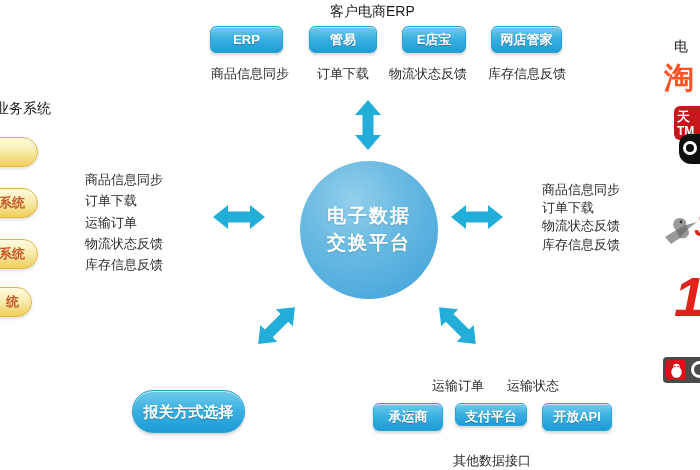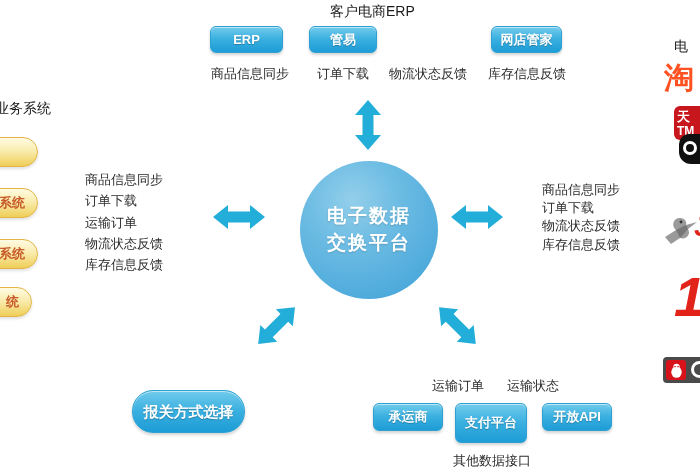--- a/index.html
+++ b/index.html
@@ -45,20 +45,21 @@
   .qq-ring{position:absolute;left:28px;top:4px;width:17px;height:17px;border:3px solid #fff;border-radius:50%;box-sizing:border-box;}
 </style>
 </head>
 <body>
 
 <div class="stage">
 
   <div class="lbl title" style="left:330px;top:3px;">客户电商ERP</div>
   <button class="btn-blue" style="left:210px;top:26px;width:73px;">ERP</button>
   <button class="btn-blue" style="left:309px;top:26px;width:68px;">管易</button>
+  <button class="btn-blue" style="left:402px;top:26px;width:64px;">E店宝</button>
   <button class="btn-blue" style="left:491px;top:26px;width:71px;">网店管家</button>
   <div class="lbl" style="left:211px;top:65px;">商品信息同步</div>
   <div class="lbl" style="left:317px;top:65px;">订单下载</div>
   <div class="lbl" style="left:389px;top:65px;">物流状态反馈</div>
   <div class="lbl" style="left:488px;top:65px;">库存信息反馈</div>
 
   <div class="lbl title" style="left:-5px;top:100px;">业务系统</div>
   <button class="btn-yellow" style="left:-42px;top:137px;"></button>
   <button class="btn-yellow" style="left:-42px;top:188px;">系统</button>
   <button class="btn-yellow" style="left:-42px;top:239px;">系统</button>
@@ -132,17 +133,17 @@
         <circle cx="8" cy="3.6" r="0.8" fill="#d8121a"></circle>
       </svg>
     </div>
     <div class="qq-ring"></div>
   </div>
 
   <button class="btn-blue btn-big" style="left:132px;top:390px;width:113px;">报关方式选择</button>
   <div class="lbl" style="left:432px;top:377px;">运输订单</div>
   <div class="lbl" style="left:507px;top:377px;">运输状态</div>
   <button class="btn-blue" style="left:373px;top:403px;width:70px;height:28px;line-height:26px;">承运商</button>
-  <button class="btn-blue" style="left:455px;top:403px;width:72px;height:40px;line-height:26px;">支付平台</button>
+  <button class="btn-blue" style="left:455px;top:403px;width:72px;height:23px;line-height:26px;">支付平台</button>
   <button class="btn-blue" style="left:542px;top:403px;width:70px;height:28px;line-height:26px;">开放API</button>
   <div class="lbl" style="left:453px;top:452px;">其他数据接口</div>
 
 </div>
 
 </body></html>

